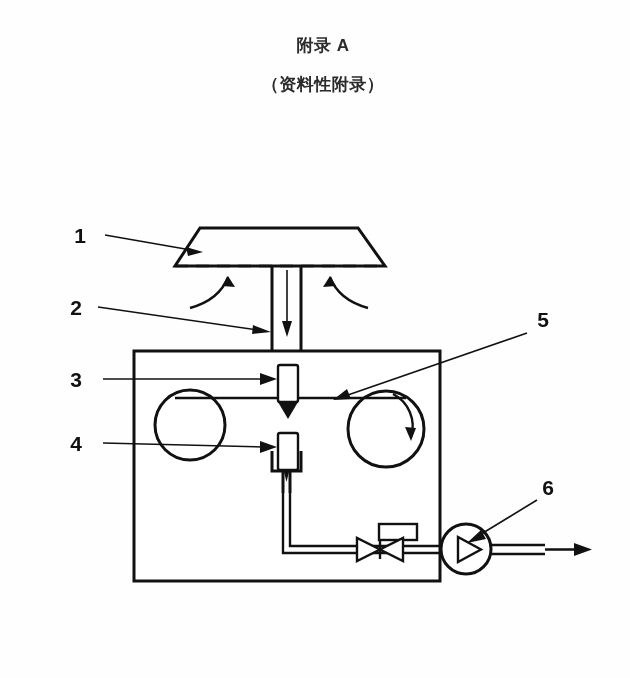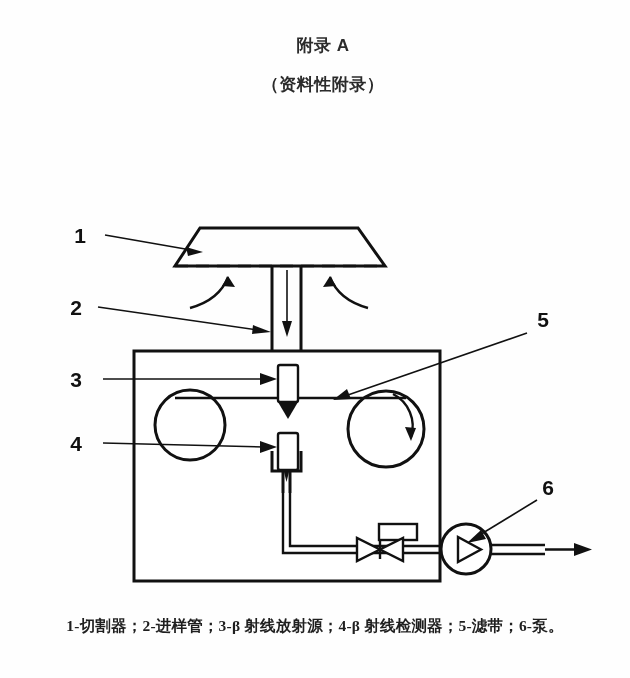--- a/index.html
+++ b/index.html
@@ -202,15 +202,14 @@
         <text class="lbl" x="76" y="140" text-anchor="middle">2</text>
         <text class="lbl" x="76" y="212" text-anchor="middle">3</text>
         <text class="lbl" x="76" y="276" text-anchor="middle">4</text>
         <text class="lbl" x="543" y="152" text-anchor="middle">5</text>
         <text class="lbl" x="548" y="320" text-anchor="middle">6</text>
       </g>
 
     </svg>
   </div>
 
-  <div id="caption">1-切割器；2-进样管；3-β 射线放射源；4-β 射线检测器；5-滤带；6-泵。</div>
 
 </div>
 
 </body></html>

